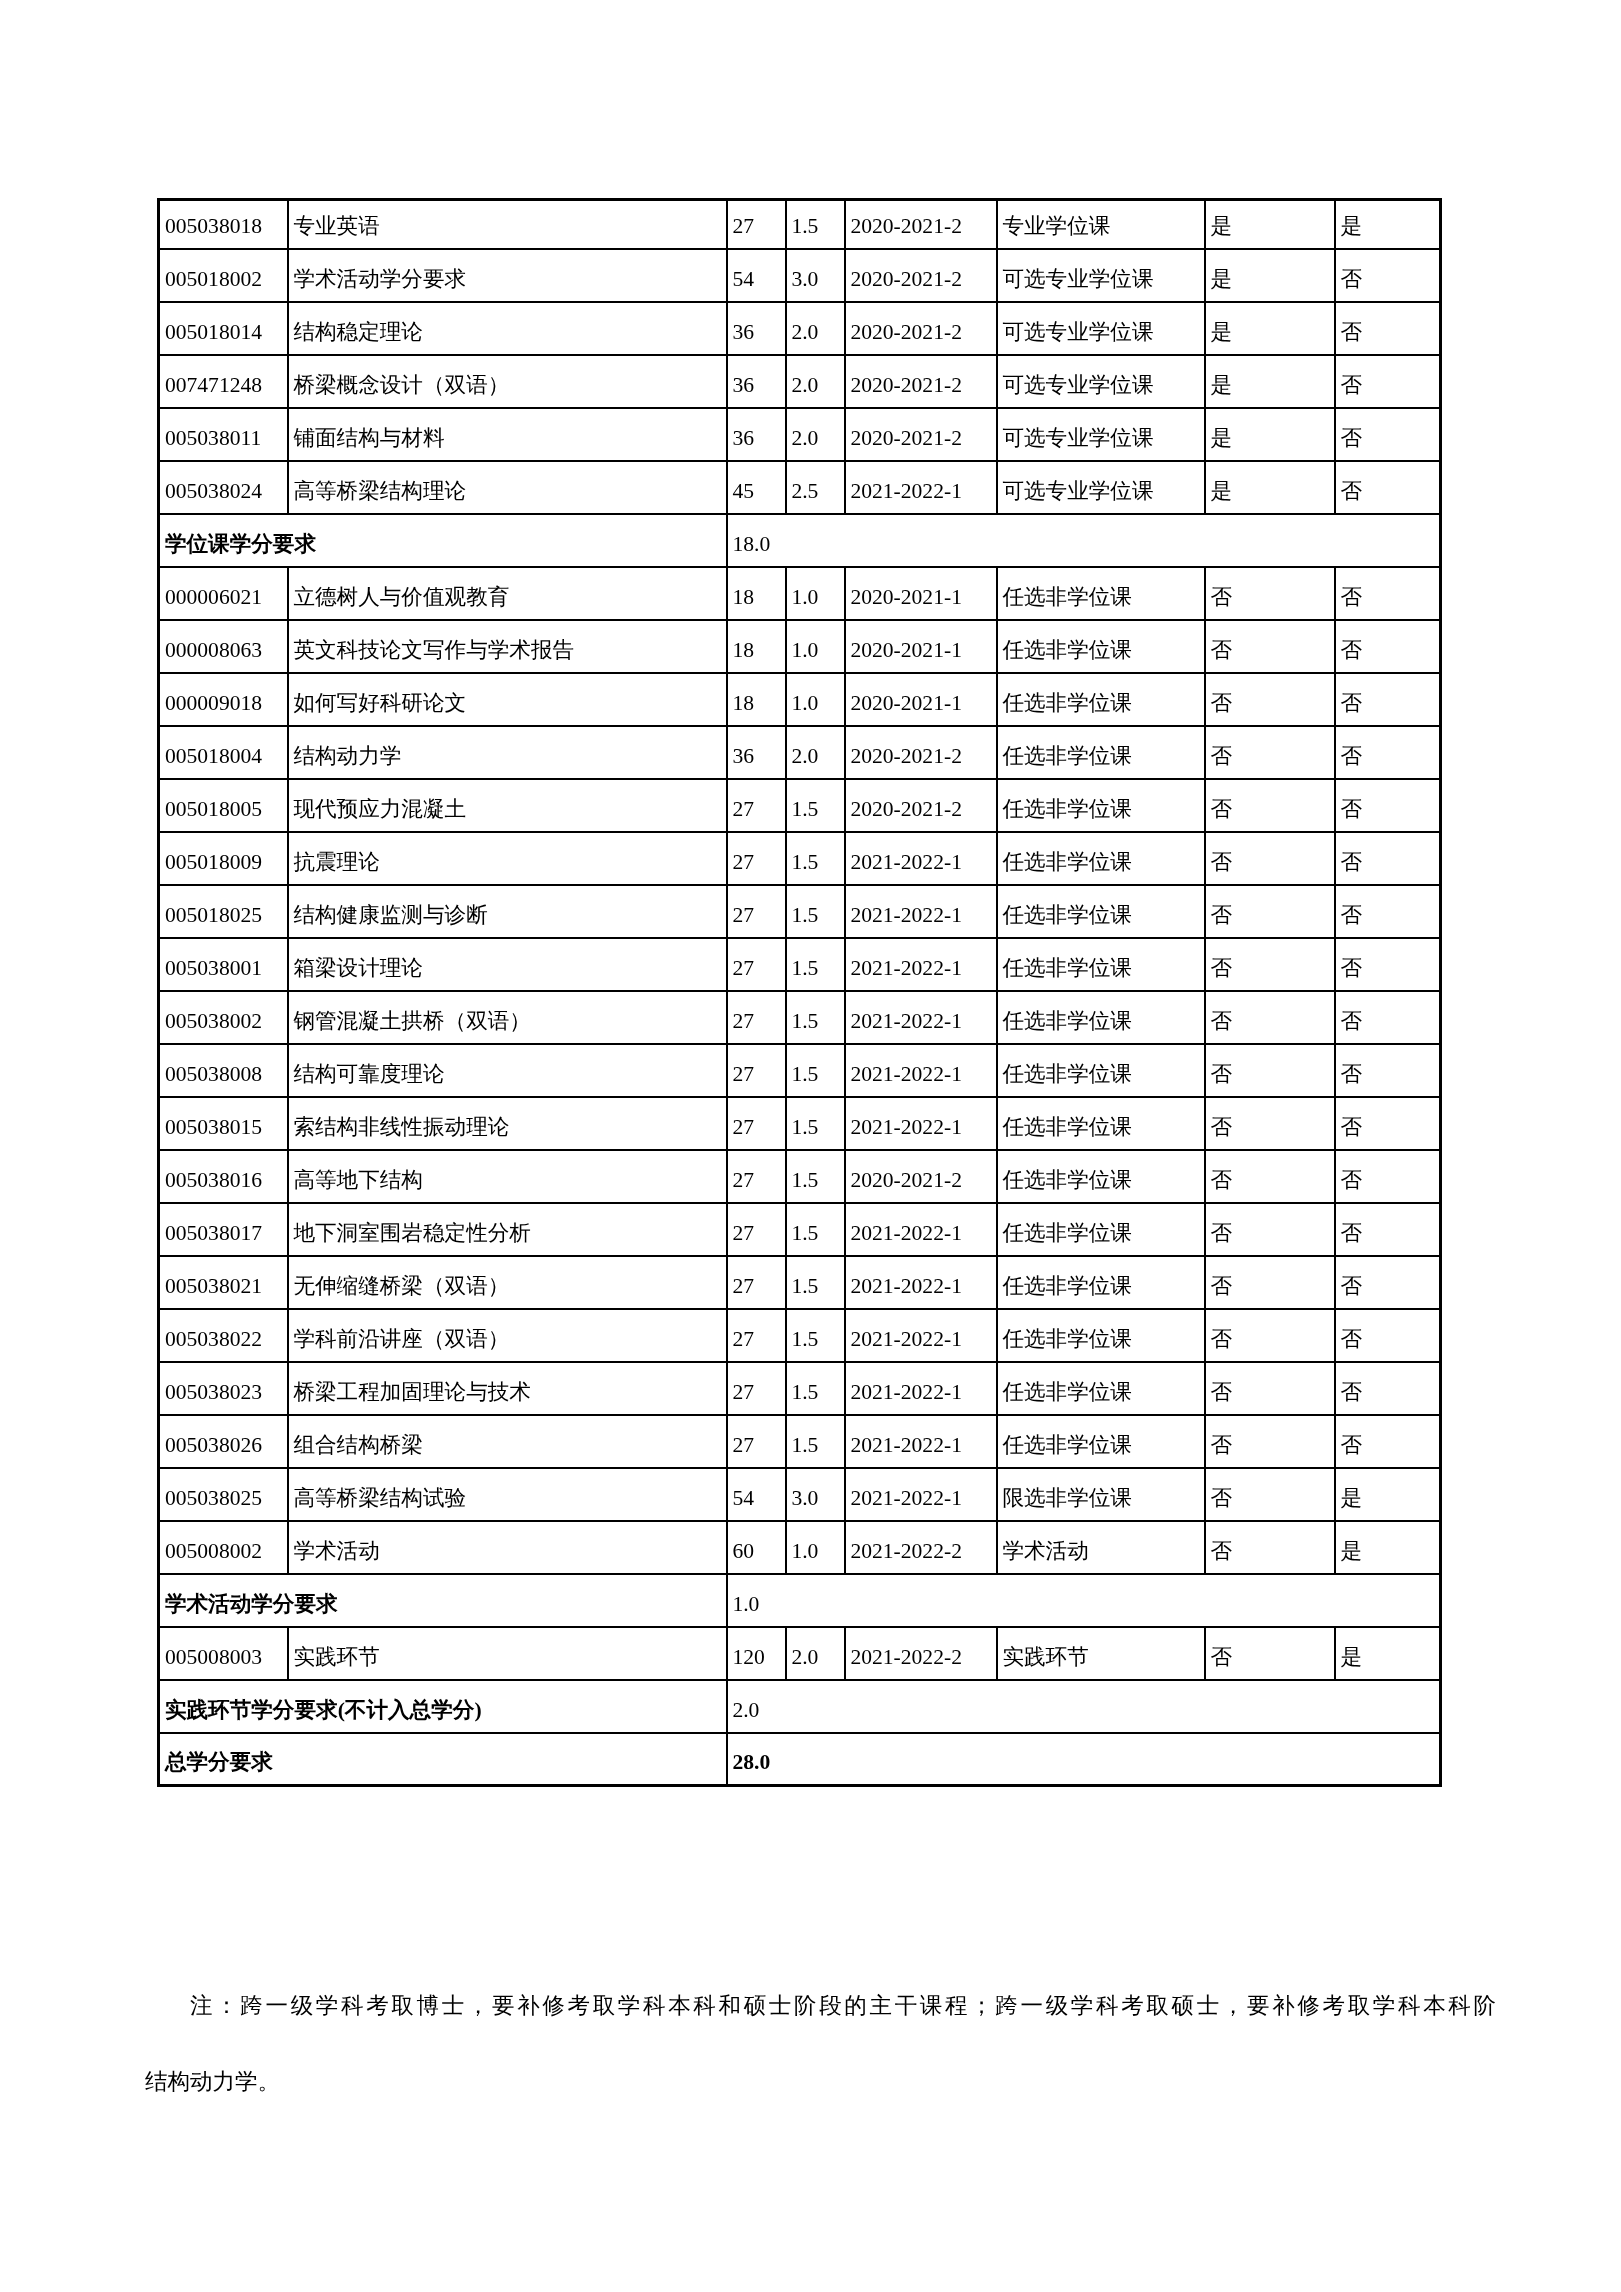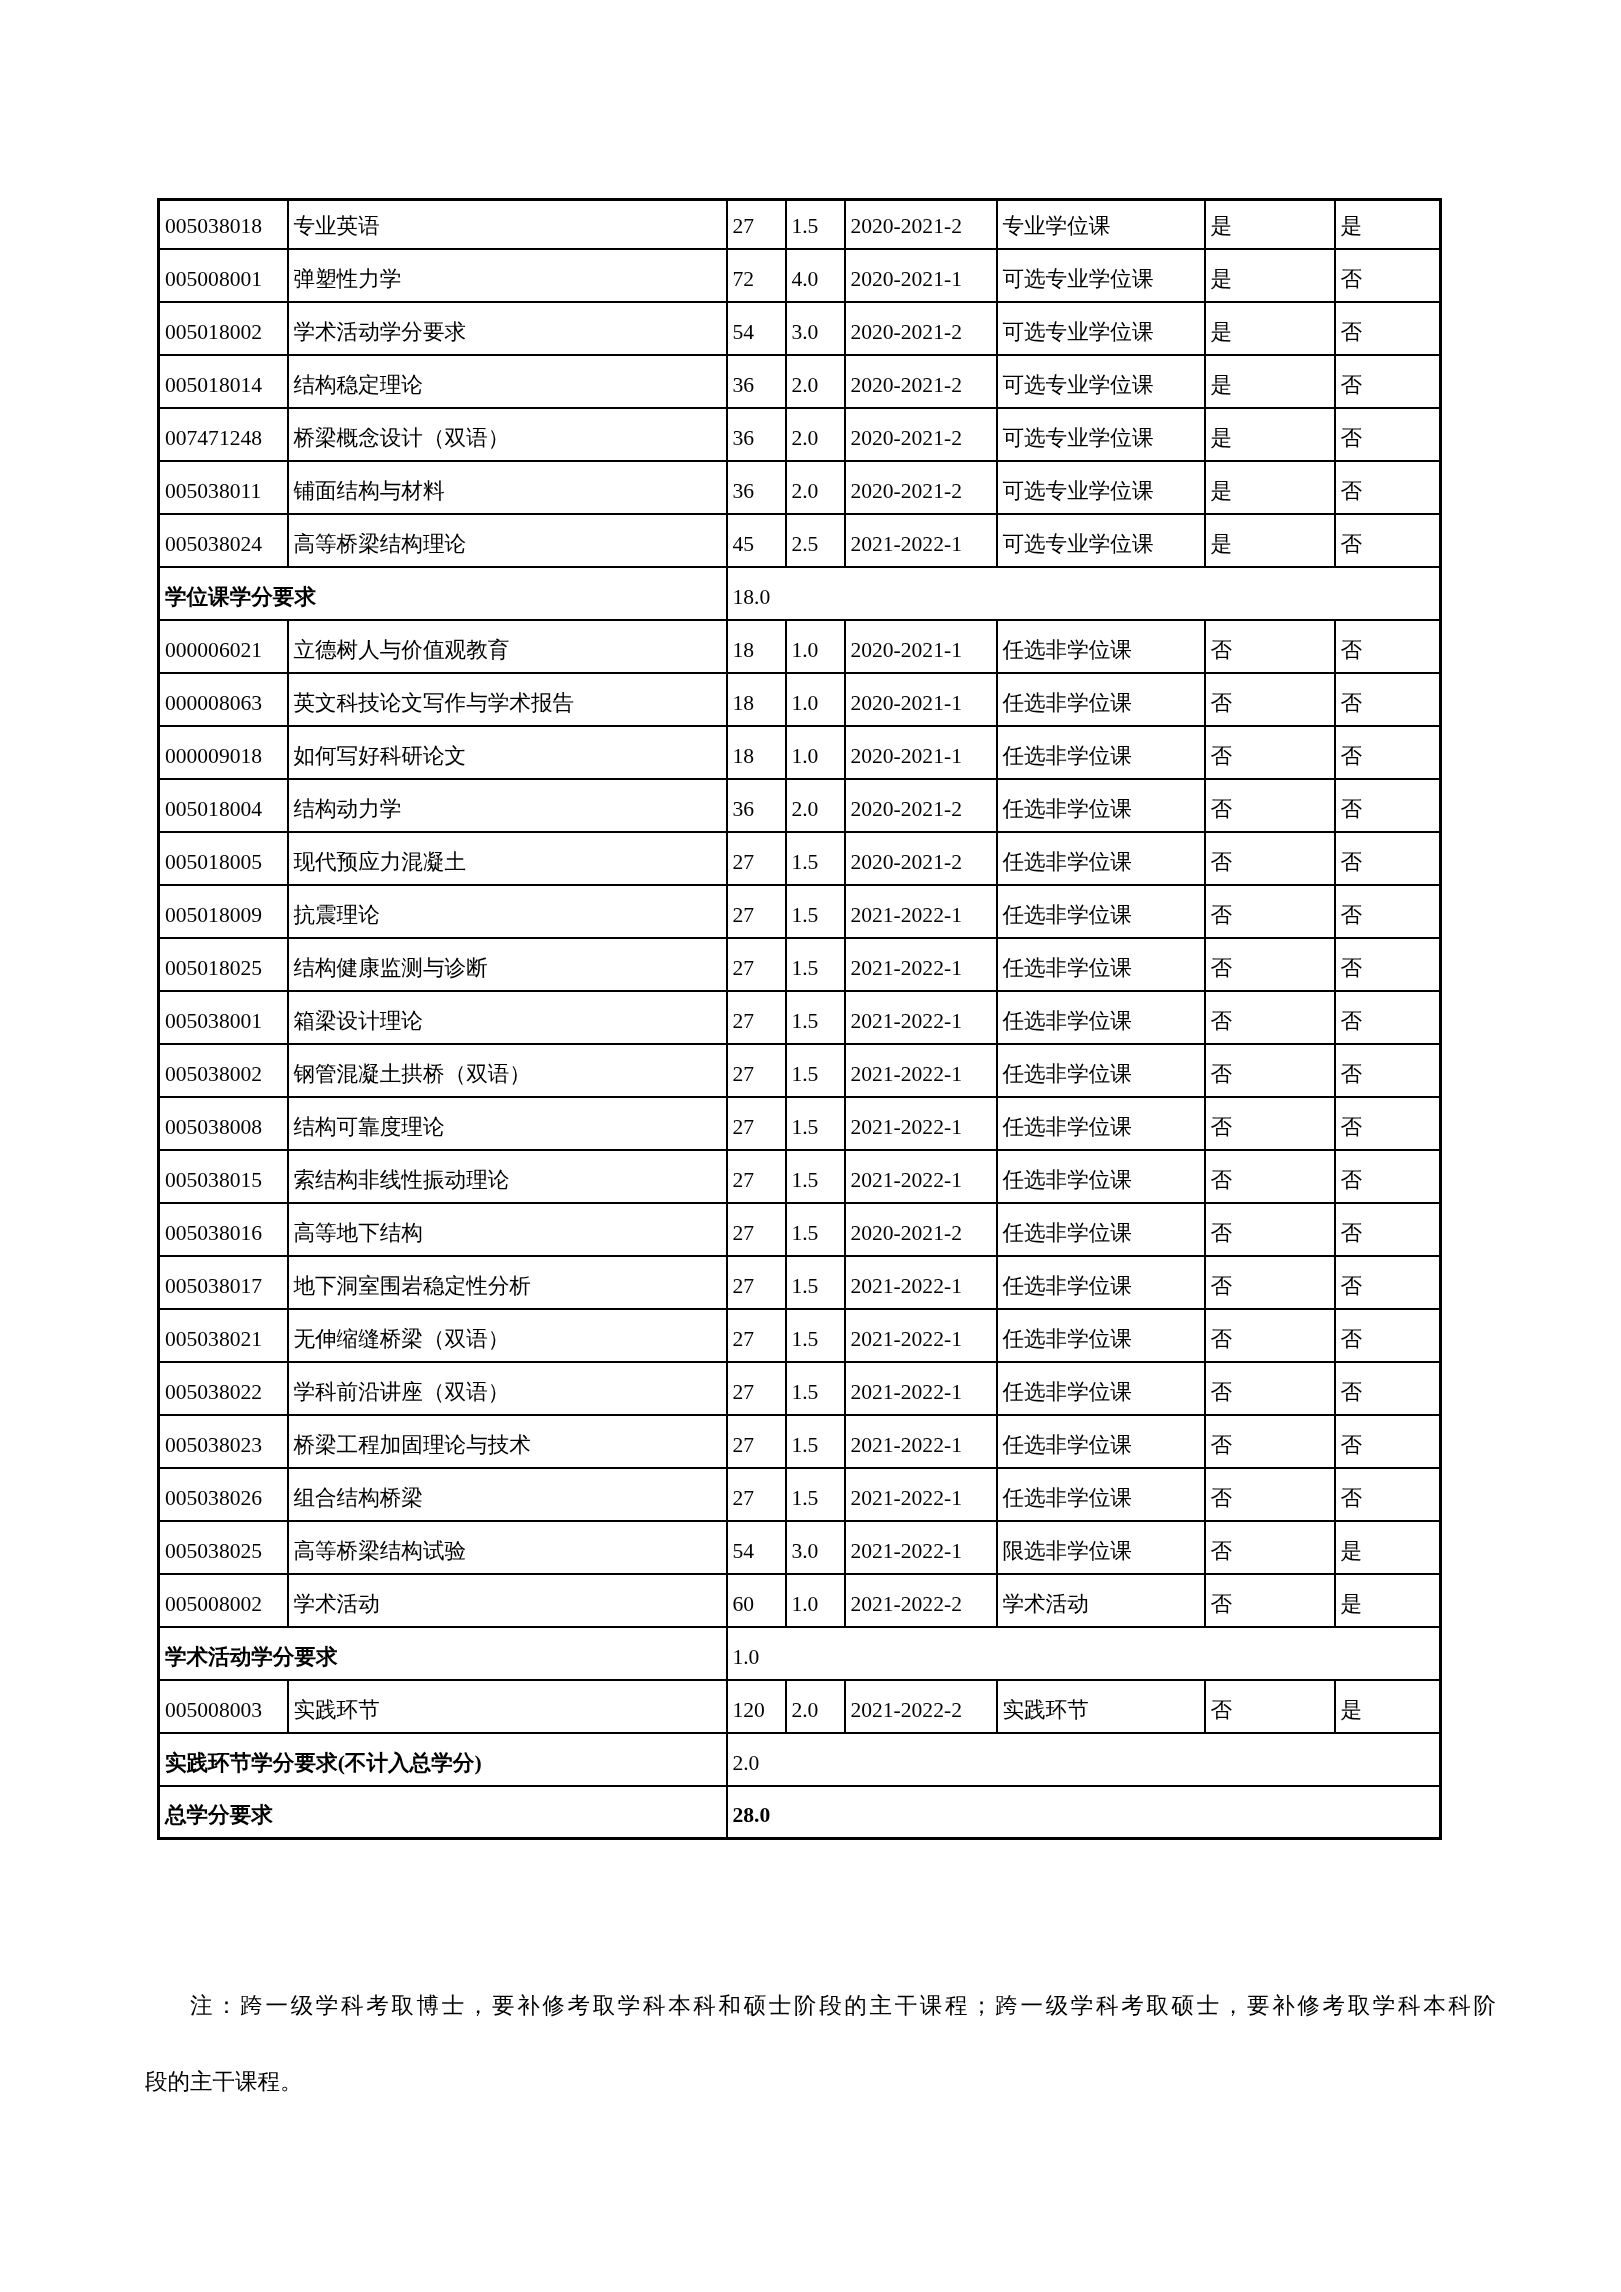--- a/index.html
+++ b/index.html
@@ -92,30 +92,20 @@
           <td class="c-code">005038018</td>
           <td class="c-name">专业英语</td>
           <td class="c-hours">27</td>
           <td class="c-credits">1.5</td>
           <td class="c-semester">2020-2021-2</td>
           <td class="c-type">专业学位课</td>
           <td class="c-flag1">是</td>
           <td class="c-flag2">是</td>
         </tr>
         <tr>
-          <td class="c-code">005008001</td>
-          <td class="c-name">弹塑性力学</td>
-          <td class="c-hours">72</td>
-          <td class="c-credits">4.0</td>
-          <td class="c-semester">2020-2021-1</td>
-          <td class="c-type">可选专业学位课</td>
-          <td class="c-flag1">是</td>
-          <td class="c-flag2">否</td>
-        </tr>
-        <tr>
           <td class="c-code">005018002</td>
           <td class="c-name">学术活动学分要求</td>
           <td class="c-hours">54</td>
           <td class="c-credits">3.0</td>
           <td class="c-semester">2020-2021-2</td>
           <td class="c-type">可选专业学位课</td>
           <td class="c-flag1">是</td>
           <td class="c-flag2">否</td>
         </tr>
         <tr>
@@ -372,17 +362,17 @@
         </tr>
         <tr>
           <td colspan="2" class="c-summary-label bold">总学分要求</td>
           <td colspan="6" class="c-summary-value bold">28.0</td>
         </tr>
       </tbody>
   </table>
 
   <p class="note">
     <span class="l1">注：跨一级学科考取博士，要补修考取学科本科和硕士阶段的主干课程；跨一级学科考取硕士，要补修考取学科本科阶</span>
-    <span class="l2">段的主干课程。</span>
+    <span class="l2">结构动力学。</span>
   </p>
 
 </div>
 
 
 </body></html>

